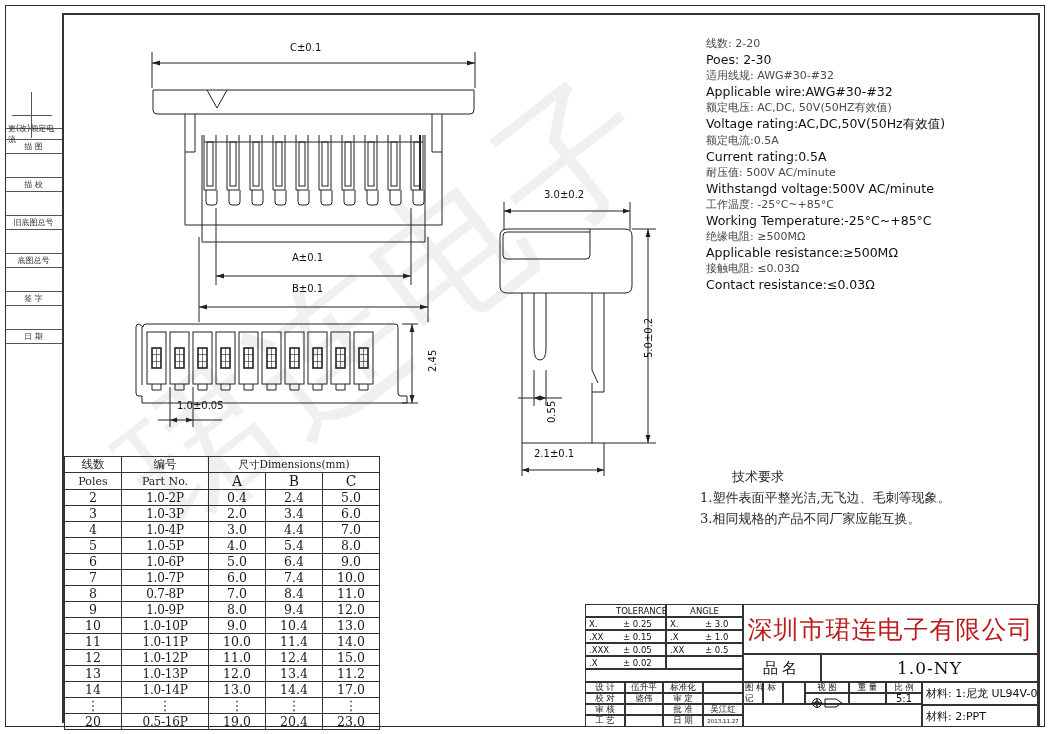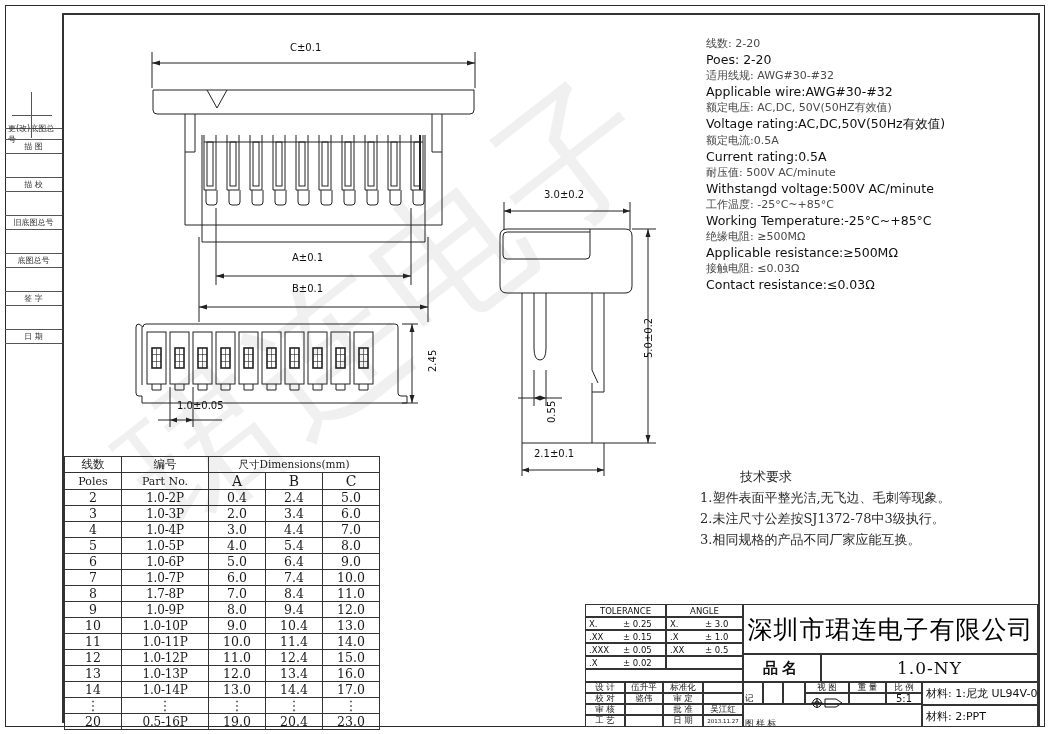--- a/index.html
+++ b/index.html
@@ -25,21 +25,21 @@
 
   
   #spec-block{left:706px;top:36px;width:330px;}
   #spec-block div{white-space:nowrap;line-height:16.1px;height:16.1px;}
   .sp-cn{font-family:"DejaVu Sans",sans-serif;font-size:11px;color:#4a4a4a;}
   .sp-en{font-family:"DejaVu Sans",sans-serif;font-size:12.5px;color:#111;}
 
   
   #tech-req{left:700px;top:466px;width:340px;font-family:"DejaVu Serif",serif;
             font-size:13px;color:#2a2a2a;line-height:21px;}
-  #tech-req .tr-title{margin-left:40px;}
+  #tech-req .tr-title{margin-left:32px;}
 
   
   #dim-table{left:64px;top:456px;border-collapse:collapse;}
   #dim-table td,#dim-table th{border:1px solid #333;font-weight:normal;
       font-family:"DejaVu Serif",serif;text-align:center;padding:0;}
   #dim-table .r1{height:16px;}
   #dim-table .r2{height:15px;}
   .c-poles{width:56px;}
   .c-part{width:86px;}
   .c-abc{width:56px;}
@@ -60,23 +60,23 @@
   #cross-v{left:31px;top:92px;width:1px;height:46px;background:#555;}
   #cross-h{left:12px;top:115px;width:40px;height:1px;background:#555;}
 
   
   #title-block{left:585px;top:604px;width:453px;height:123px;}
   #title-block .bx{position:absolute;box-sizing:border-box;border:1px solid #333;}
   .tb-t{position:absolute;font-family:"DejaVu Sans",sans-serif;font-size:8.5px;
         color:#111;white-space:nowrap;display:flex;align-items:center;}
   .tb-sp{justify-content:space-around;}
   .tb-c{justify-content:center;}
-  #company-name{font-family:Liberation Sans, sans-serif;font-size:25px;color:#000000;
+  #company-name{font-family:Liberation Sans, sans-serif;font-size:25px;color:#b91c1c;
         letter-spacing:1px;white-space:nowrap;}
-  #pinming{font-family:"DejaVu Sans",sans-serif;font-size:15px;letter-spacing:4px;font-weight:bold;}
+  #pinming{font-family:"DejaVu Sans",sans-serif;font-size:15px;letter-spacing:4px;}
   #partname-val{font-family:"DejaVu Serif",serif;font-size:17px;letter-spacing:1px;}
   .mat-t{font-family:"DejaVu Sans",sans-serif;font-size:11px;color:#111;white-space:nowrap;}
   .tiny{font-size:6px;}
 </style>
 </head>
 <body>
 
 <div class="abs" id="outer-border"></div>
 <div class="abs" id="inner-frame"></div>
 <div class="abs" id="inner-frame-r"></div>
@@ -306,41 +306,40 @@
     </g>
   </svg>
   <div class="abs dim-txt" style="left:64px;top:9px;">3.0±0.2</div>
   <div class="abs dim-txt-v" style="left:163px;top:178px;">5.0±0.2</div>
   <div class="abs dim-txt-v" style="left:66px;top:243px;">0.55</div>
   <div class="abs dim-txt" style="left:54px;top:268px;">2.1±0.1</div>
 </div>
 
 <div class="abs" id="spec-block">
   <div class="sp-cn">线数: 2-20</div>
-  <div class="sp-en">Poes: 2-20</div>
+  <div class="sp-en">Poes: 2-30</div>
   <div class="sp-cn">适用线规: AWG#30-#32</div>
   <div class="sp-en">Applicable wire:AWG#30-#32</div>
   <div class="sp-cn">额定电压: AC,DC, 50V(50HZ有效值)</div>
   <div class="sp-en">Voltage rating:AC,DC,50V(50Hz有效值)</div>
   <div class="sp-cn">额定电流:0.5A</div>
   <div class="sp-en">Current rating:0.5A</div>
   <div class="sp-cn">耐压值: 500V AC/minute</div>
   <div class="sp-en">Withstangd voltage:500V AC/minute</div>
   <div class="sp-cn">工作温度: -25°C~+85°C</div>
   <div class="sp-en">Working Temperature:-25°C~+85°C</div>
   <div class="sp-cn">绝缘电阻: ≥500MΩ</div>
   <div class="sp-en">Applicable resistance:≥500MΩ</div>
   <div class="sp-cn">接触电阻: ≤0.03Ω</div>
   <div class="sp-en">Contact resistance:≤0.03Ω</div>
 </div>
 
 <div class="abs" id="tech-req">
   <div class="tr-title">技术要求</div>
   <div>1.塑件表面平整光洁,无飞边、毛刺等现象。</div>
-  <div>2.未注尺寸公差按SJ1372-78中3级执行。</div>
   <div>3.相同规格的产品不同厂家应能互换。</div>
 </div>
 
 <table class="abs" id="dim-table">
   <tbody>
       <tr class="r1">
     <td class="c-poles cn" rowspan="1">线数</td>
     <td class="c-part cn">编号</td>
     <td class="dimhdr" colspan="3">尺寸Dimensions(mm)</td>
   </tr>
@@ -388,21 +387,21 @@
       </tr>
   <tr class="r2">
         <td class="cellv">7</td>
         <td class="partno">1.0-7P</td>
         <td class="cellv">6.0</td>
         <td class="cellv">7.4</td>
         <td class="cellv">10.0</td>
       </tr>
   <tr class="r2">
         <td class="cellv">8</td>
-        <td class="partno">1.7-8P</td>
+        <td class="partno">0.7-8P</td>
         <td class="cellv">7.0</td>
         <td class="cellv">8.4</td>
         <td class="cellv">11.0</td>
       </tr>
   <tr class="r2">
         <td class="cellv">9</td>
         <td class="partno">1.0-9P</td>
         <td class="cellv">8.0</td>
         <td class="cellv">9.4</td>
         <td class="cellv">12.0</td>
@@ -426,21 +425,21 @@
         <td class="partno">1.0-12P</td>
         <td class="cellv">11.0</td>
         <td class="cellv">12.4</td>
         <td class="cellv">15.0</td>
       </tr>
   <tr class="r2">
         <td class="cellv">13</td>
         <td class="partno">1.0-13P</td>
         <td class="cellv">12.0</td>
         <td class="cellv">13.4</td>
-        <td class="cellv">16.0</td>
+        <td class="cellv">11.2</td>
       </tr>
   <tr class="r2">
         <td class="cellv">14</td>
         <td class="partno">1.0-14P</td>
         <td class="cellv">13.0</td>
         <td class="cellv">14.4</td>
         <td class="cellv">17.0</td>
       </tr>
   <tr class="r2">
         <td class="dots">⋮</td>
@@ -454,21 +453,21 @@
         <td class="partno">0.5-16P</td>
         <td class="cellv">19.0</td>
         <td class="cellv">20.4</td>
         <td class="cellv">23.0</td>
       </tr>
 </tbody>
   </table>
 
 <div class="abs" id="left-col">
   <div class="cellrow" style="height:62px;border-top:none;"></div>
-  <div class="cellrow tiny" style="height:11px;justify-content:center;">更(改)底图总号</div>
+  <div class="cellrow tiny" style="height:11px;justify-content:center;">更(改)额定电流</div>
   <div class="cellrow" style="height:14px;">描  图</div>
   <div class="cellrow" style="height:24px;"></div>
   <div class="cellrow" style="height:14px;">描  校</div>
   <div class="cellrow" style="height:24px;"></div>
   <div class="cellrow" style="height:14px;">旧底图总号</div>
   <div class="cellrow" style="height:24px;"></div>
   <div class="cellrow" style="height:14px;">底图总号</div>
   <div class="cellrow" style="height:24px;"></div>
   <div class="cellrow" style="height:14px;">签   字</div>
   <div class="cellrow" style="height:24px;"></div>
@@ -476,21 +475,21 @@
   <div class="cellrow" style="height:24px;"></div>
 </div>
 <div class="abs" id="cross-v"></div>
 <div class="abs" id="cross-h"></div>
 
 <div class="abs" id="title-block">
 
   <div class="bx" style="left:0;top:0;width:453px;height:123px;border-width:1.5px;"></div>
 
   <div class="bx" style="left:0;top:0;width:81px;height:13px;"></div>
-  <div class="tb-t tb-c" style="left:0;top:0;width:81px;height:13px;">TOLERANCE</div>
+  <div class="tb-t tb-c" style="left:0;top:0;width:81px;height:13px;padding-left:16px;">TOLERANCE</div>
   <div class="bx" style="left:81px;top:0;width:77px;height:13px;"></div>
   <div class="tb-t tb-c" style="left:81px;top:0;width:77px;height:13px;">ANGLE</div>
 
   <div class="bx" style="left:0;top:13px;width:81px;height:13px;"></div>
   <div class="tb-t" style="left:4px;top:13px;height:13px;">X.</div>
   <div class="tb-t" style="left:38px;top:13px;height:13px;">± 0.25</div>
   <div class="bx" style="left:81px;top:13px;width:77px;height:13px;"></div>
   <div class="tb-t" style="left:85px;top:13px;height:13px;">X.</div>
   <div class="tb-t" style="left:120px;top:13px;height:13px;">± 3.0</div>
 
@@ -558,21 +557,21 @@
   <div class="bx" style="left:158px;top:50px;width:78px;height:28px;"></div>
   <div class="tb-t tb-c" style="left:158px;top:50px;width:78px;height:28px;">
     <span id="pinming">品名</span>
   </div>
   <div class="bx" style="left:236px;top:50px;width:217px;height:28px;"></div>
   <div class="tb-t tb-c" style="left:236px;top:50px;width:217px;height:28px;align-items:center;">
     <span id="partname-val">1.0-NY</span>
   </div>
 
   <div class="bx" style="left:158px;top:78px;width:20px;height:22px;"></div>
-  <div class="tb-t" style="left:158px;top:78px;width:62px;height:11px;padding-left:2px;margin-top:36px;">图 样 标</div>
+  <div class="tb-t" style="left:158px;top:78px;width:62px;height:11px;padding-left:2px;">图 样 标</div>
   <div class="tb-t" style="left:160px;top:89px;height:11px;">记</div>
   <div class="bx" style="left:178px;top:78px;width:20px;height:22px;"></div>
   <div class="bx" style="left:198px;top:78px;width:22px;height:22px;"></div>
 
   <div class="bx" style="left:220px;top:78px;width:44px;height:11px;"></div>
   <div class="tb-t tb-c" style="left:220px;top:78px;width:44px;height:11px;">视 图</div>
   <div class="bx" style="left:220px;top:89px;width:44px;height:11px;"></div>
   <div class="abs" style="left:224px;top:90px;">
     <svg width="36" height="10" viewBox="0 0 36 10">
       <g stroke="#111" fill="none" stroke-width="1">

